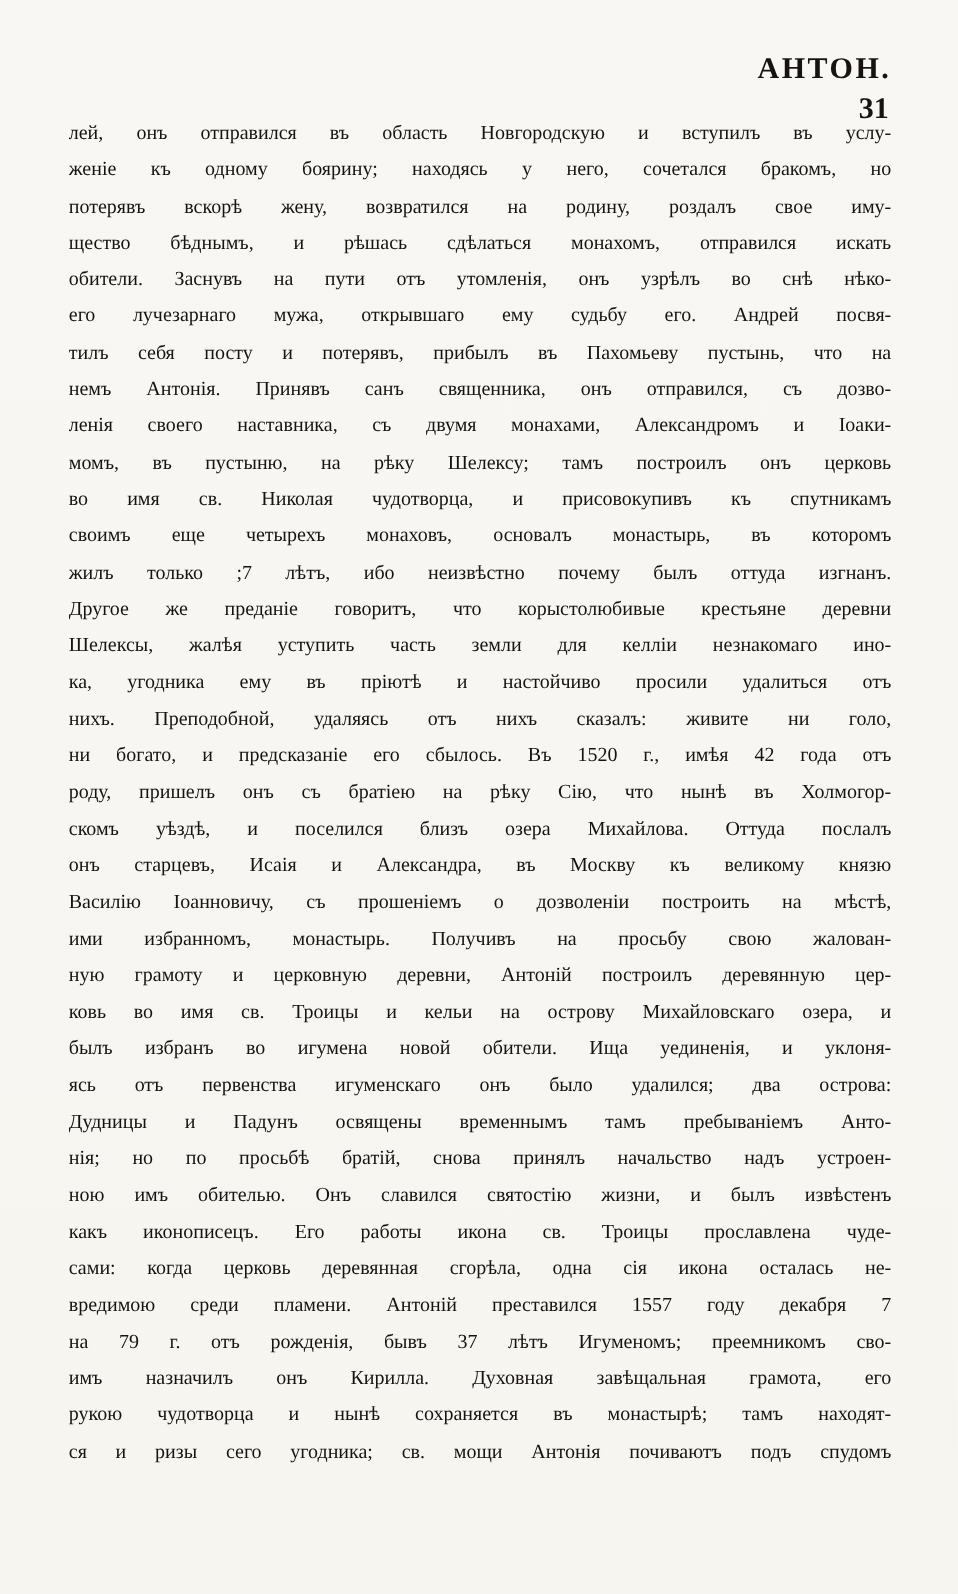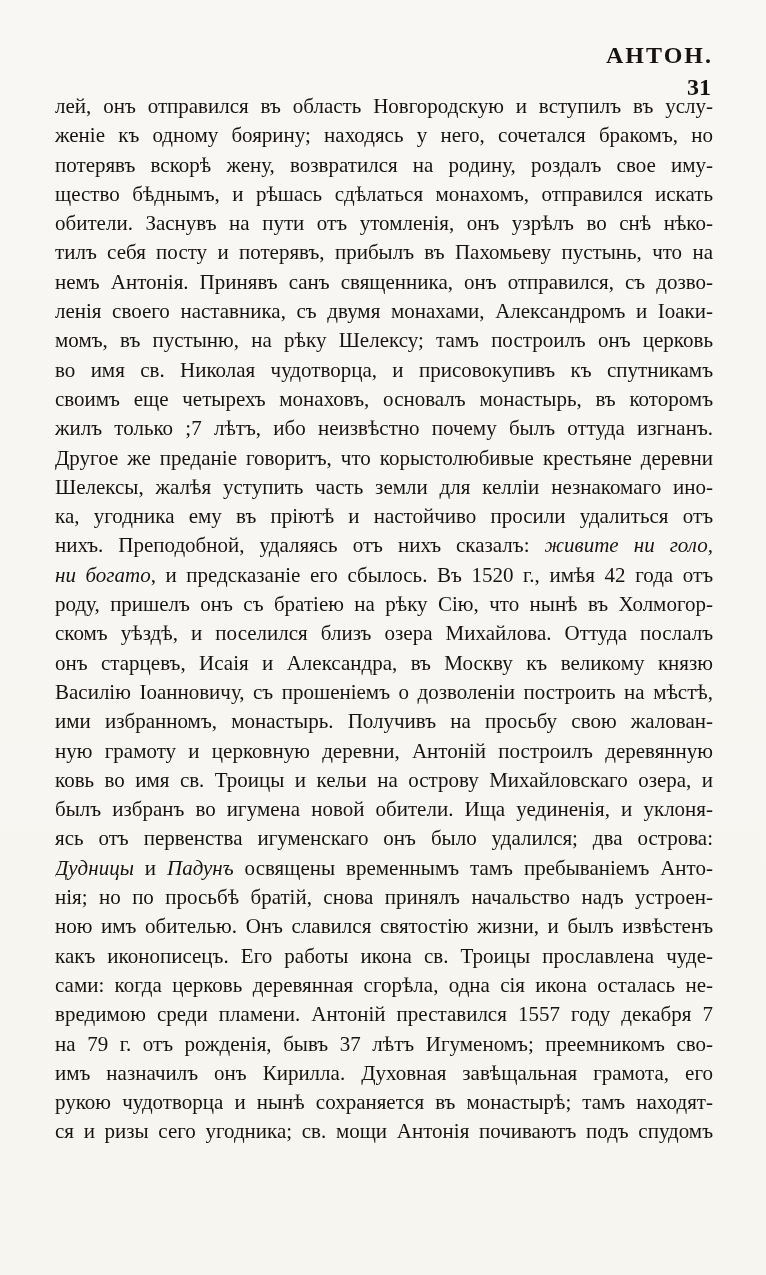--- a/index.html
+++ b/index.html
@@ -44,49 +44,49 @@
     font-weight: bold;
     color: #171310;
     margin-top: 32px;
   }
   .text-block {
     position: absolute;
     top: 92px;
     left: 55px;
     width: 658px;
     color: #171310;
-    font-size: 21px;
+    font-size: 16px;
   }
   .line {
     height: 29.3px;
     line-height: 29.3px;
     text-align: justify;
     text-align-last: justify;
     white-space: normal;
     overflow: hidden;
     word-spacing: 1px;
   }
   .seg-italic {
-    font-style: italic;
   }
 </style>
 </head>
 <body>
 
 <div class="page">
   <div class="running-head">
     <div class="running-title">АНТОН.</div>
     <div class="page-number">31</div>
   </div>
   <div class="text-block">
       <div class="line"><span class="seg-regular">лей, онъ отправился въ область Новгородскую и вступилъ въ услу-</span></div>
       <div class="line"><span class="seg-regular">женіе къ одному боярину; находясь у него, сочетался бракомъ, но</span></div>
       <div class="line"><span class="seg-regular">потерявъ вскорѣ жену, возвратился на родину, роздалъ свое иму-</span></div>
       <div class="line"><span class="seg-regular">щество бѣднымъ, и рѣшась сдѣлаться монахомъ, отправился искать</span></div>
       <div class="line"><span class="seg-regular">обители. Заснувъ на пути отъ утомленія, онъ узрѣлъ во снѣ нѣко-</span></div>
+      <div class="line"><span class="seg-regular">его лучезарнаго мужа, открывшаго ему судьбу его. Андрей посвя-</span></div>
       <div class="line"><span class="seg-regular">тилъ себя посту и потерявъ, прибылъ въ Пахомьеву пустынь, что на</span></div>
       <div class="line"><span class="seg-regular">немъ Антонія. Принявъ санъ священника, онъ отправился, съ дозво-</span></div>
       <div class="line"><span class="seg-regular">ленія своего наставника, съ двумя монахами, Александромъ и Іоаки-</span></div>
       <div class="line"><span class="seg-regular">момъ, въ пустыню, на рѣку Шелексу; тамъ построилъ онъ церковь</span></div>
       <div class="line"><span class="seg-regular">во имя св. Николая чудотворца, и присовокупивъ къ спутникамъ</span></div>
       <div class="line"><span class="seg-regular">своимъ еще четырехъ монаховъ, основалъ монастырь, въ которомъ</span></div>
       <div class="line"><span class="seg-regular">жилъ только ;7 лѣтъ, ибо неизвѣстно почему былъ оттуда изгнанъ.</span></div>
       <div class="line"><span class="seg-regular">Другое же преданіе говоритъ, что корыстолюбивые крестьяне деревни</span></div>
       <div class="line"><span class="seg-regular">Шелексы, жалѣя уступить часть земли для келліи незнакомаго ино-</span></div>
       <div class="line"><span class="seg-regular">ка, угодника ему въ пріютѣ и настойчиво просили удалиться отъ</span></div>

